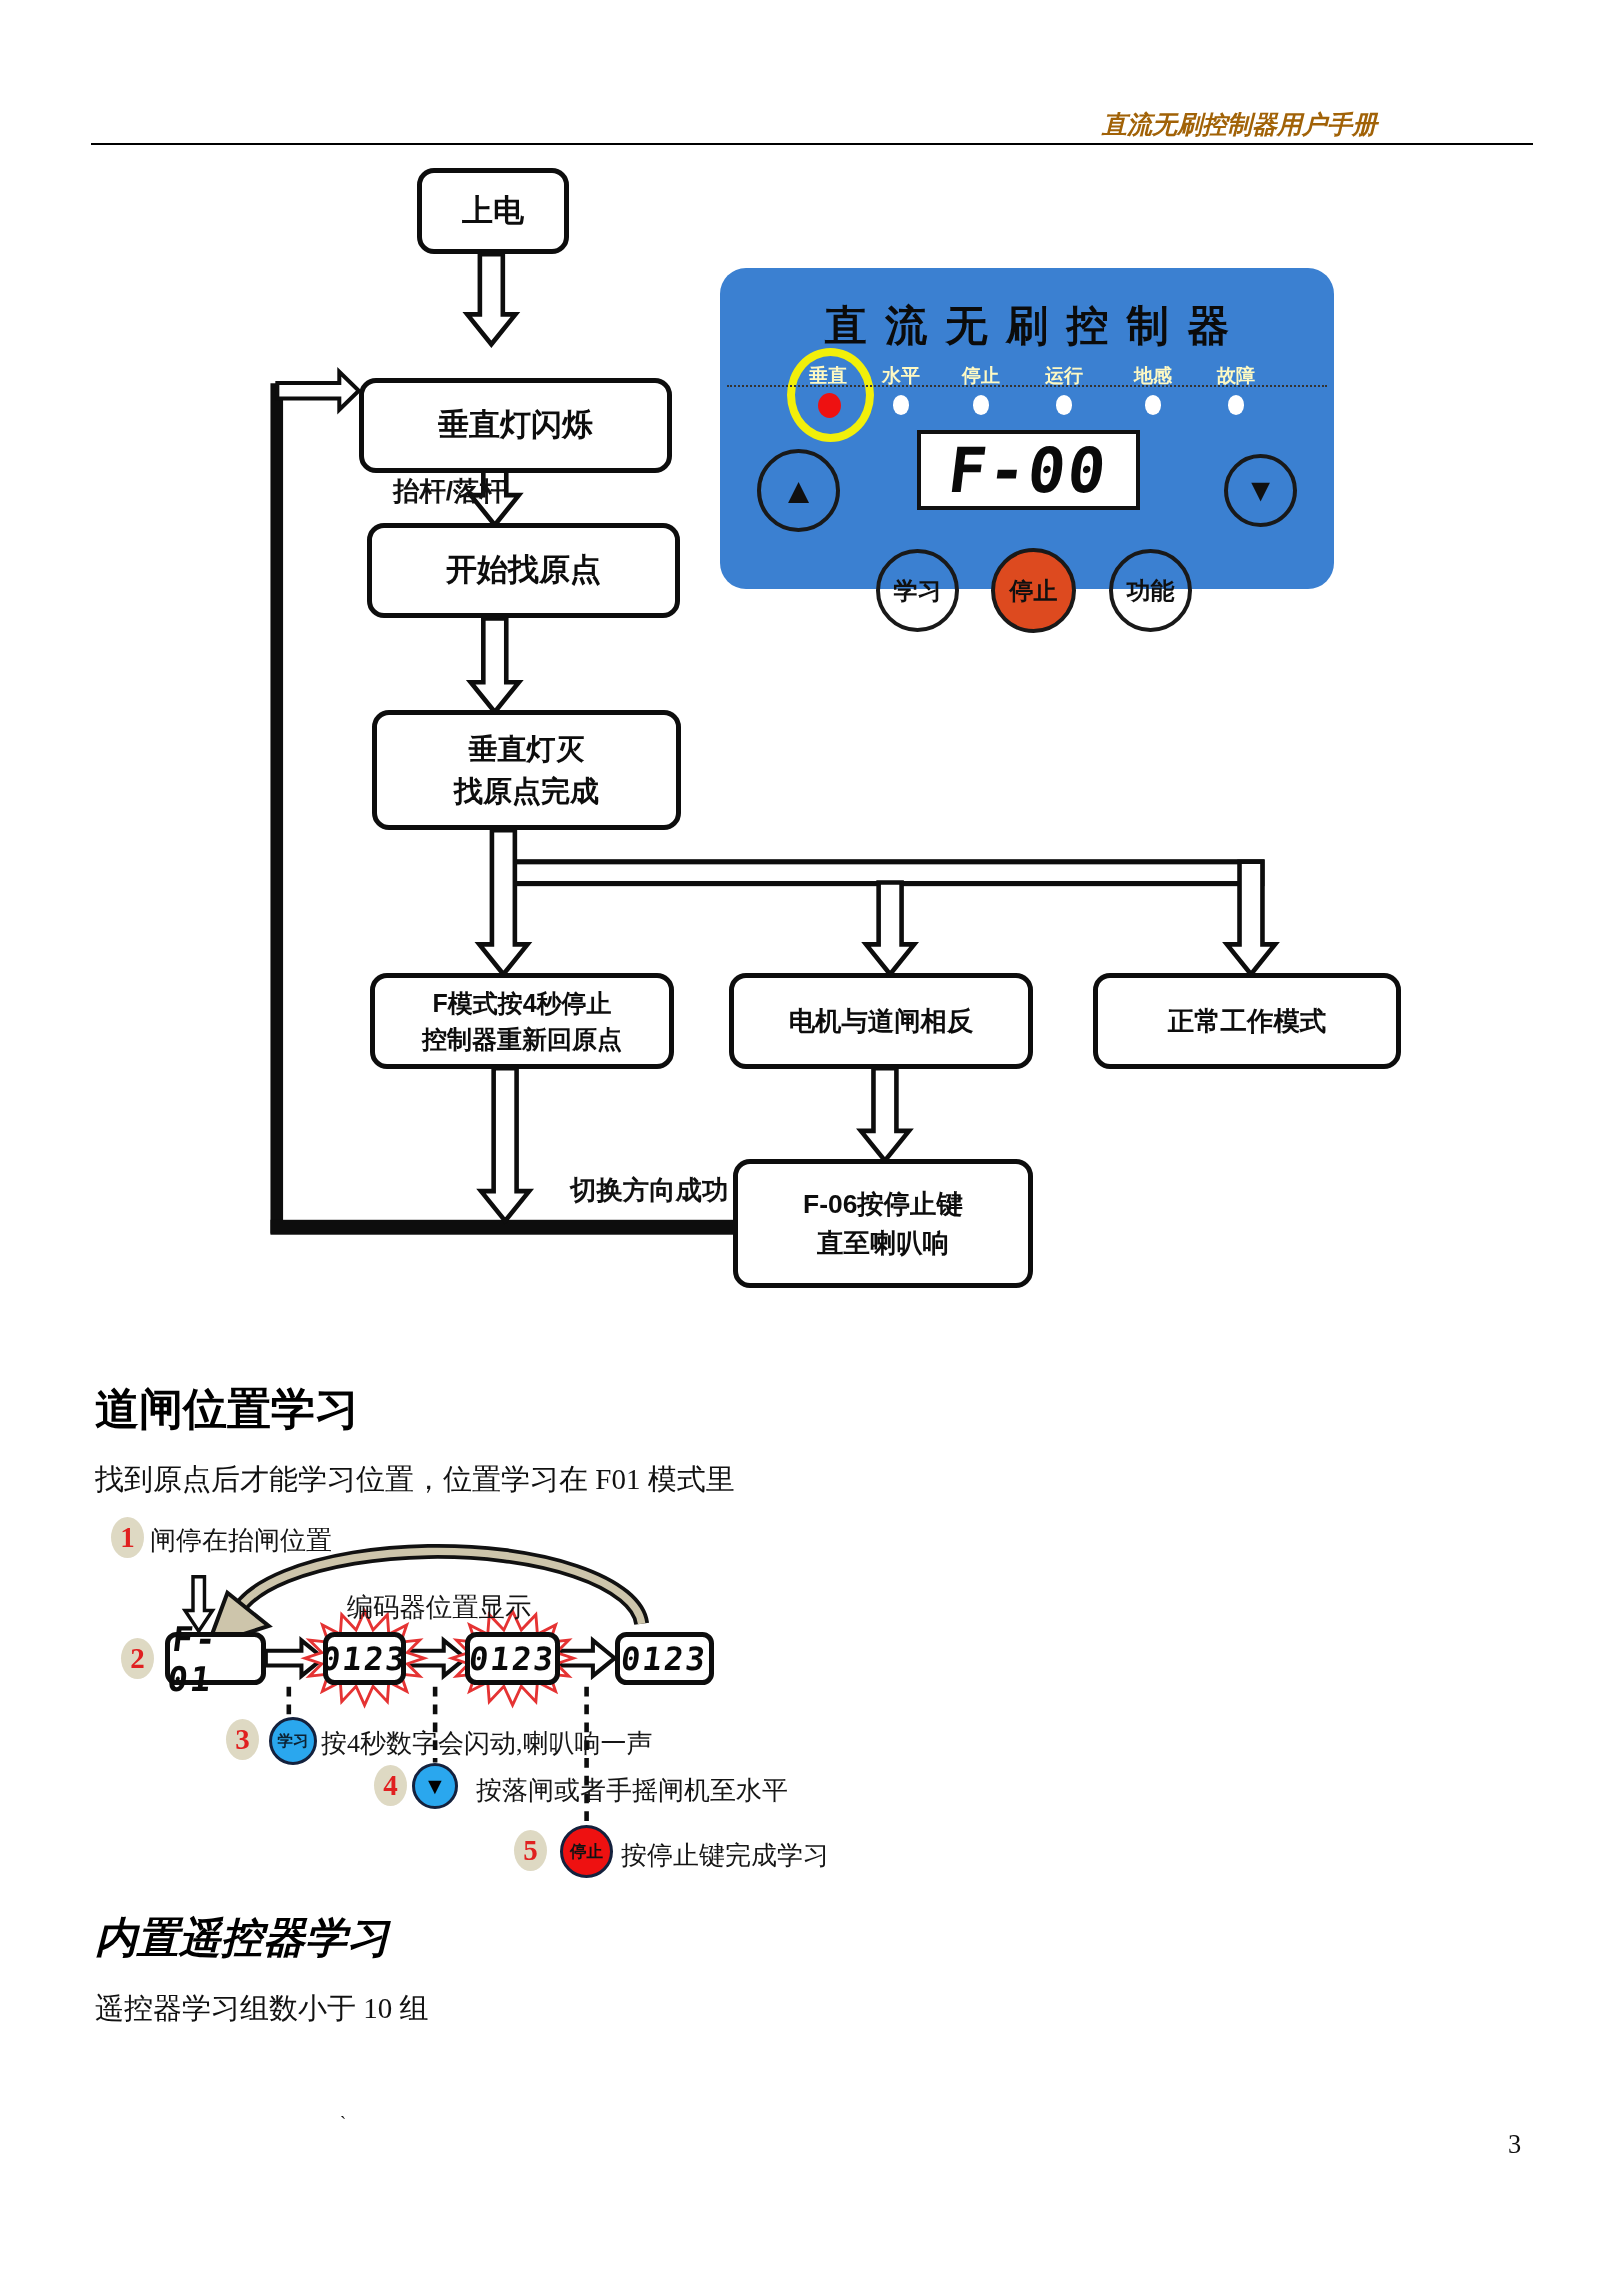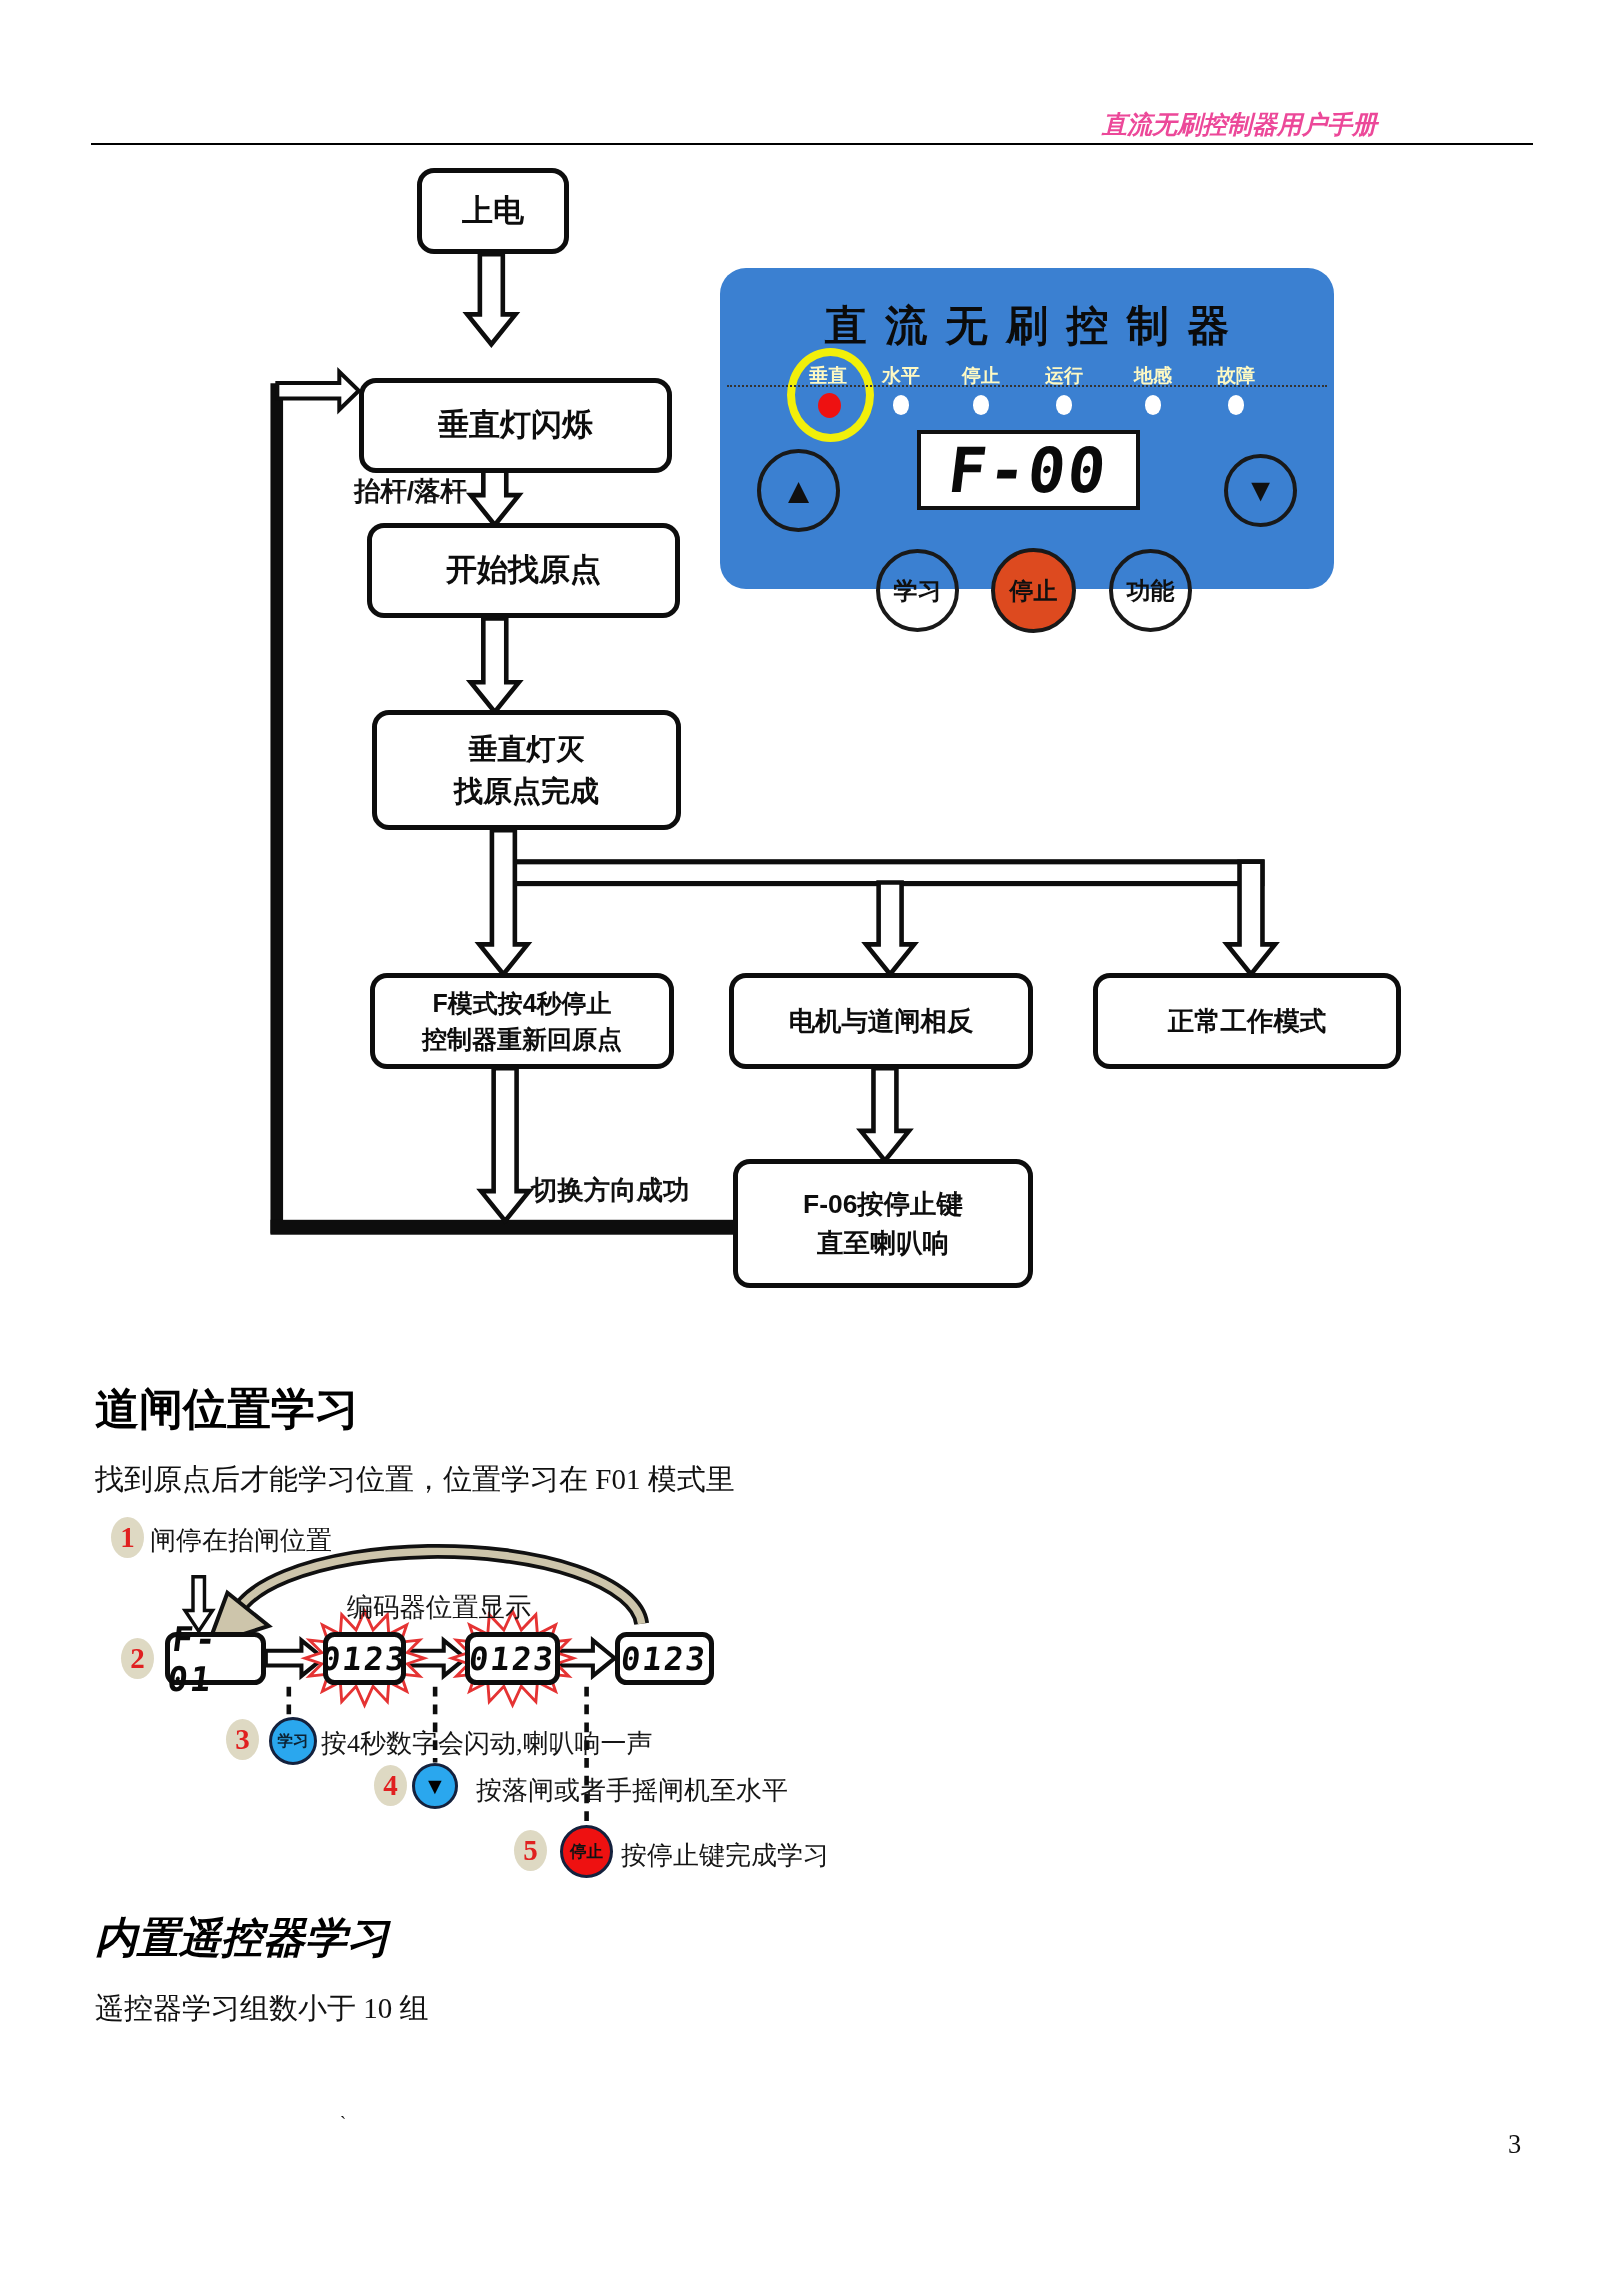--- a/index.html
+++ b/index.html
@@ -6,31 +6,31 @@
   html,body { background:#888; }
   .page {
     position: relative; width: 1623px; height: 2295px; background: #ffffff;
     overflow: hidden; font-family: "Liberation Sans", sans-serif; color:#111;
   }
   #deco { position:absolute; left:0; top:0; z-index:1; }
 
   
   .header-title {
     position:absolute; top:108px; right:246px; font-family:"Liberation Serif",serif;
-    font-style:italic; font-weight:600; font-size:25px; color:#ec4899; white-space:nowrap; z-index:2;
+    font-style:italic; font-weight:600; font-size:25px; color:#a16207; white-space:nowrap; z-index:2;
   }
   .hrule { position:absolute; left:91px; top:143px; width:1442px; height:2.3px; background:#000; z-index:2; }
 
   
   .fbox {
     position:absolute; background:#fff; border:5.2px solid #0d0d0d; border-radius:17px;
     display:flex; flex-direction:column; align-items:center; justify-content:center;
     font-weight:bold; text-align:center; color:#0d0d0d; z-index:2; line-height:1.45;
   }
-  .flabel { position:absolute; font-weight:bold; color:#111; z-index:2; white-space:nowrap; }
+  .flabel { position:absolute; font-weight:bold; color:#111; z-index:2; white-space:nowrap;margin-left:39px; }
 
   
   .panel { position:absolute; left:720px; top:268px; width:614px; height:321px;
     background:var(--panel_blue); border-radius:26px; z-index:2; }
   .ptitle { position:absolute; left:0; right:0; top:30px; text-align:center; font-size:42px;
     font-weight:bold; letter-spacing:18.4px; text-indent:18.4px; color:#0b0b0b; white-space:nowrap; }
   .pled-label { position:absolute; top:95px; transform:translateX(-50%); font-size:19px;
     font-weight:bold; color:#fef9c3; white-space:nowrap; }
   .pdotline { position:absolute; left:6.9px; right:6.9px; top:117px; border-top:2.3px dotted #333; }
   .pled { position:absolute; top:127px; width:16px; height:19.5px; border-radius:50%; background:#fff; }

